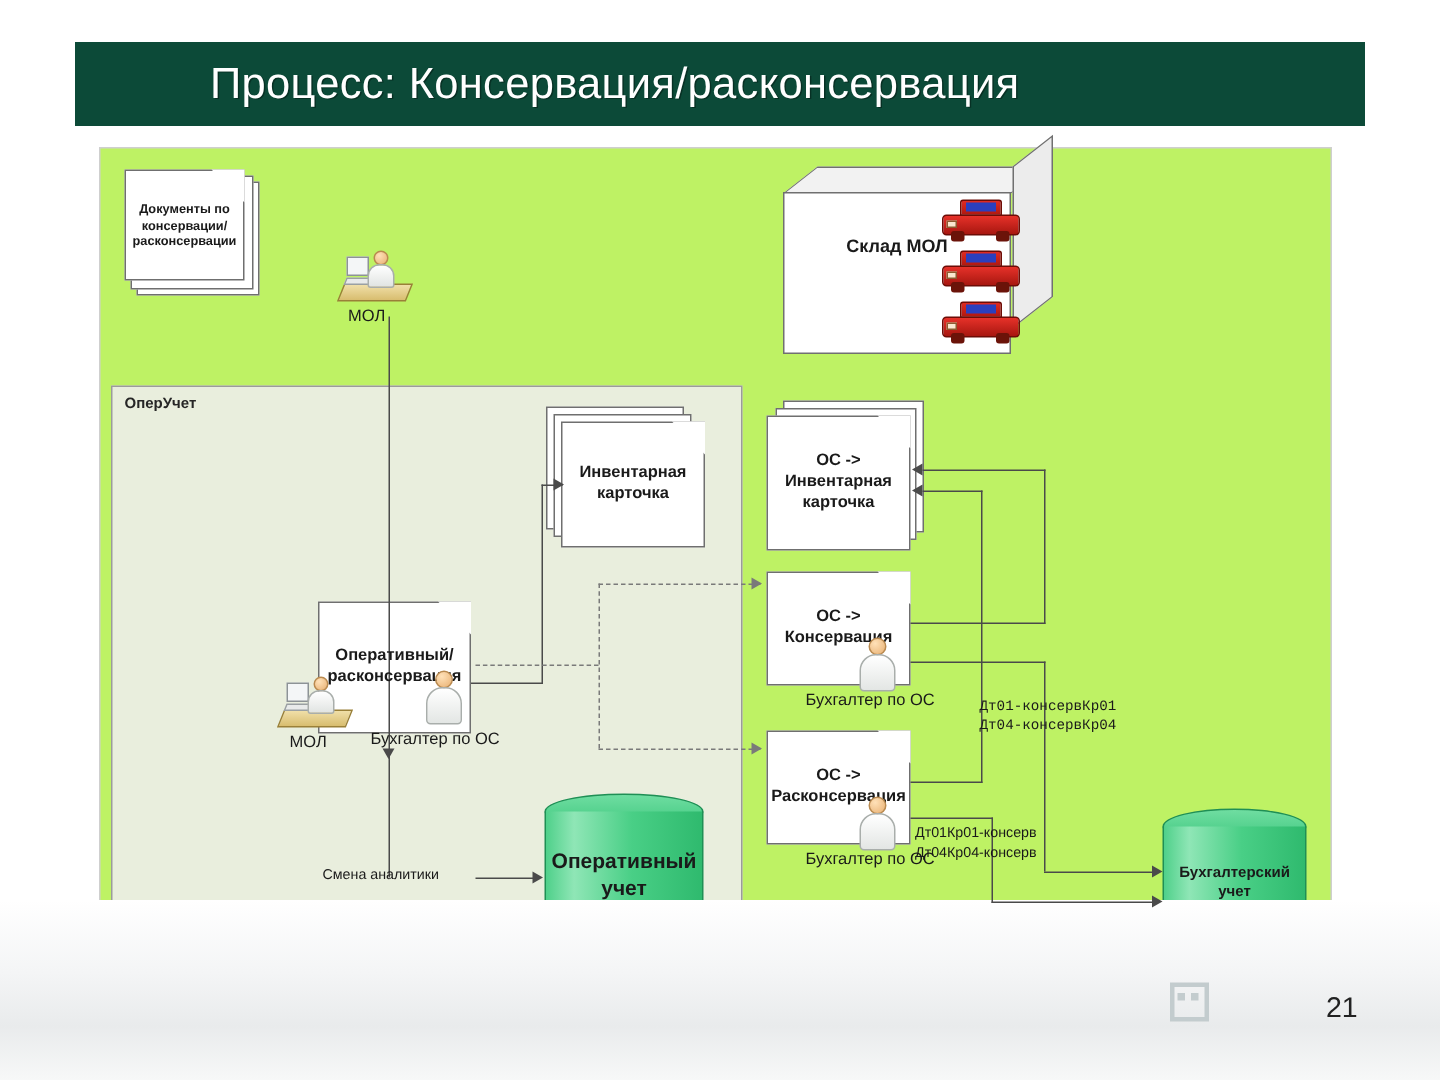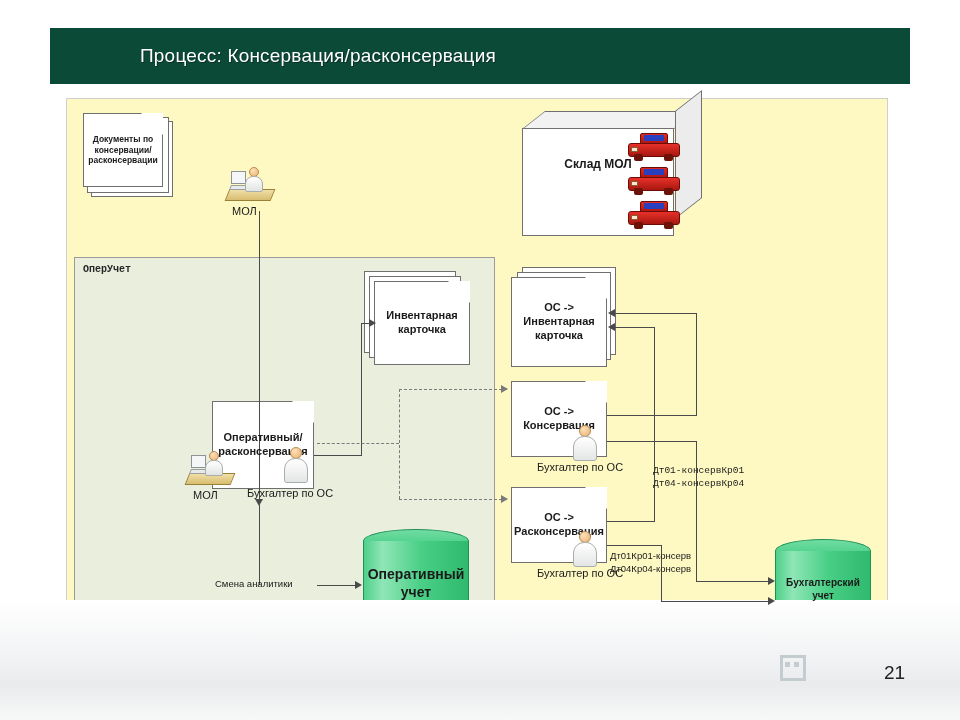--- a/index.html
+++ b/index.html
@@ -21,33 +21,33 @@
     pointer-events:none;
   }
 
   
   #titlebar{
     position:absolute;left:50px;top:28px;width:860px;height:56px;
     background:#0c4a38;
     display:flex;align-items:center;
   }
   #title{
-    color:#ffffff;font-size:19px;letter-spacing:.2px;
+    color:#ffffff;font-size:29px;letter-spacing:.2px;
     margin-left:90px;white-space:nowrap;
     text-shadow:1px 1px 0 rgba(0,0,0,.35);
   }
 
   
   #canvas{
     position:absolute;left:66px;top:98px;width:820px;height:562px;
-    background:#fef9c3;border:1px solid #cfcfcf;
-  }
-
-  
-  .pool{position:absolute;border:1px solid #9b9b9b;font-family:Liberation Mono, monospace;}
+    background:#bef264;border:1px solid #cfcfcf;
+  }
+
+  
+  .pool{position:absolute;border:1px solid #9b9b9b;}
   #pool-oper{left:7px;top:158px;width:419px;height:395px;background:#e9eedd;}
   #pool-buh {left:426px;top:158px;width:385px;height:395px;background:#fbe0cd;}
   .pool-label{
     position:absolute;top:6px;font-size:10px;font-weight:bold;color:#262626;
   }
   #pool-oper .pool-label{left:8px;}
   #pool-buh  .pool-label{right:8px;}
 
   
   .doc{

